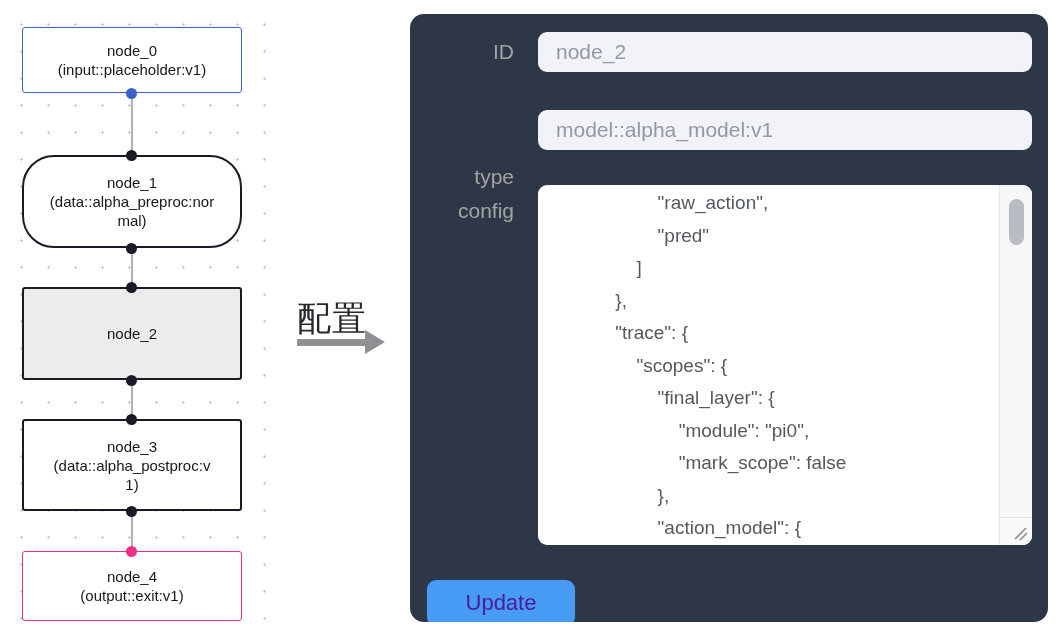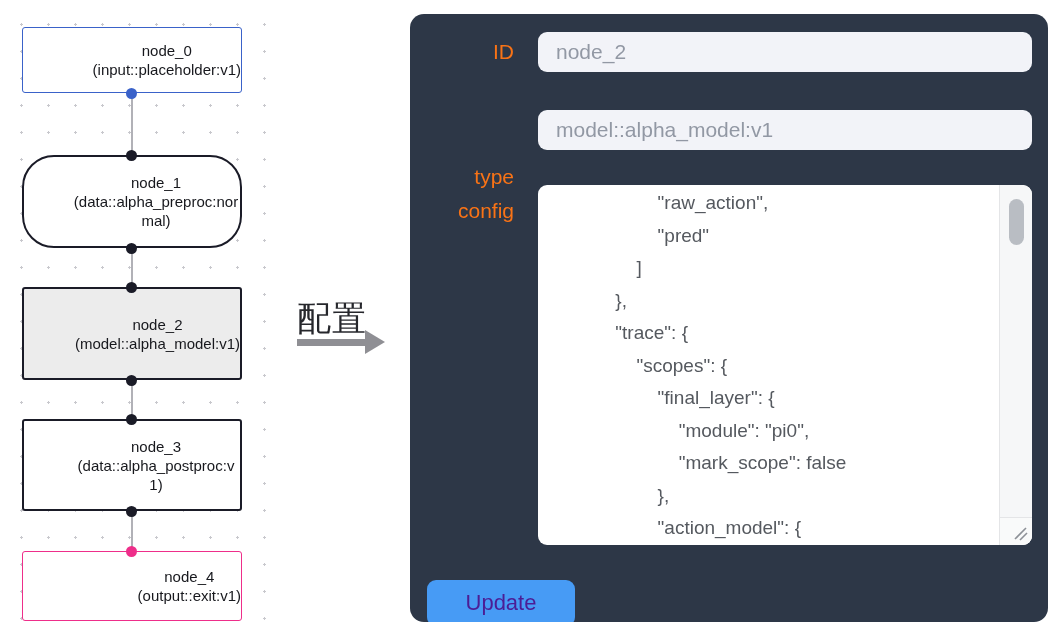--- a/index.html
+++ b/index.html
@@ -8,21 +8,21 @@
 
   
   .flow-canvas {
     position: absolute; left: 0; top: 0; width: 266px; height: 643px;
     background-image: radial-gradient(circle, #c8c8cd 1.3px, transparent 1.4px);
     background-size: 27px 27px; background-position: 8px 11px;
   }
   .flow-node {
     position: absolute; left: 22px; width: 220px; background: #ffffff;
     border: 2px solid #1a1b27; border-radius: 3px;
-    display: flex; align-items: center; justify-content: flex-end;
+    display: flex; align-items: center; justify-content: center;
   }
   .flow-node .node-text {
     max-width: 168px; text-align: center; font-size: 15px; line-height: 19px;
     color: #17181d; word-break: break-all;
   }
   .n0 { top: 27px;  height: 66px; border-color: #3a62c9; border-width: 1.5px; }
   .n1 { top: 155px; height: 93px; border-radius: 32px; }
   .n2 { top: 287px; height: 93px; background: #ececec; border-width: 2.5px; }
   .n3 { top: 419px; height: 92px; }
   .n4 { top: 551px; height: 70px; border-color: #ee2e8a; border-width: 1.5px; }
@@ -56,21 +56,21 @@
     position: absolute; left: 395px; top: 0; width: 667px; height: 631px;
     background-image: radial-gradient(circle, #c8c8cd 1.3px, transparent 1.4px);
     background-size: 27px 27px; background-position: 7px 8px;
   }
   .panel {
     position: absolute; left: 15px; top: 14px; width: 638px; height: 608px;
     background: #2d3747; border-radius: 14px; overflow: hidden;
   }
   .field-label {
     position: absolute; left: 0; width: 104px; text-align: right;
-    color: #f97316; font-size: 21px;
+    color: #a3a3a3; font-size: 21px;
   }
   .lbl-id     { top: 18px;  line-height: 40px; }
   .lbl-type   { top: 96px;  line-height: 40px; margin-top: 47px; }
   .lbl-config { top: 184px; line-height: 26px; }
   .panel-input {
     position: absolute; left: 128px; width: 494px; height: 40px;
     background: #f2f3f8; border: none; outline: none; border-radius: 9px;
     padding: 0 18px; font-size: 21px; color: #9298a4;
     font-family: "Liberation Sans", sans-serif;
   }
@@ -119,21 +119,21 @@
   <div class="flow-edge e2"></div>
   <div class="flow-edge e3"></div>
 
   <div class="flow-node n0">
     <div class="node-text"><span>node_0</span><br><span>(input::placeholder:v1)</span></div>
   </div>
   <div class="flow-node n1">
     <div class="node-text"><span>node_1</span><br><span>(data::alpha_preproc:normal)</span></div>
   </div>
   <div class="flow-node n2">
-    <div class="node-text"><span>node_2</span><br><span>(model::alpha_model:v1)</span></div>
+    <div class="node-text"><span>node_2</span><br></div>
   </div>
   <div class="flow-node n3">
     <div class="node-text"><span>node_3</span><br><span>(data::alpha_postproc:v1)</span></div>
   </div>
   <div class="flow-node n4">
     <div class="node-text"><span>node_4</span><br><span>(output::exit:v1)</span></div>
   </div>
 
   <div class="handle h-n0b"></div>
   <div class="handle h-n1t"></div>

